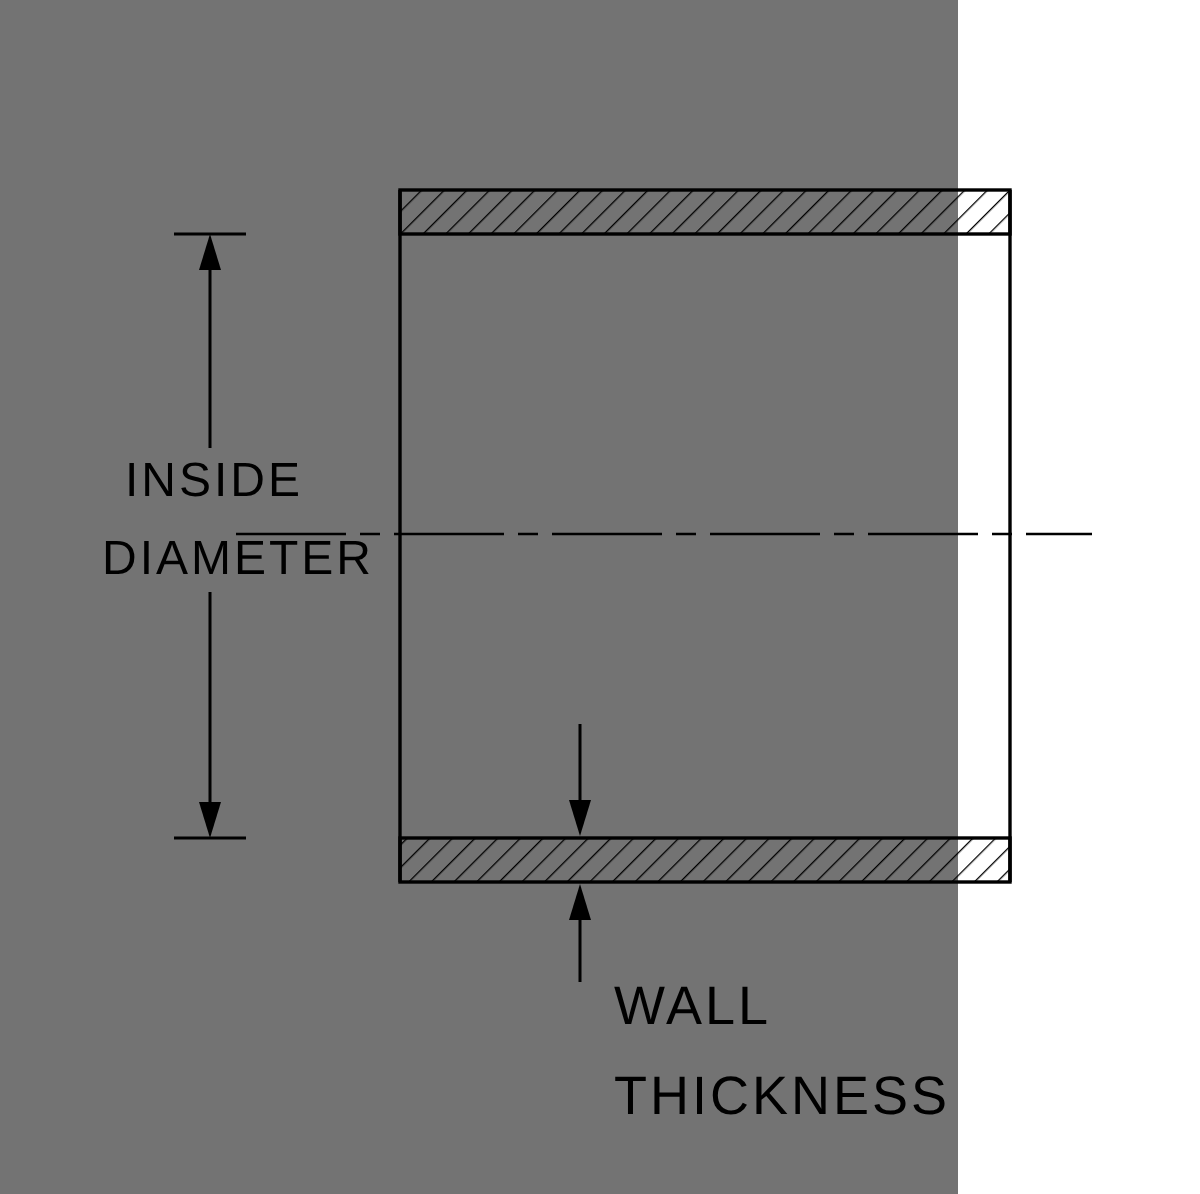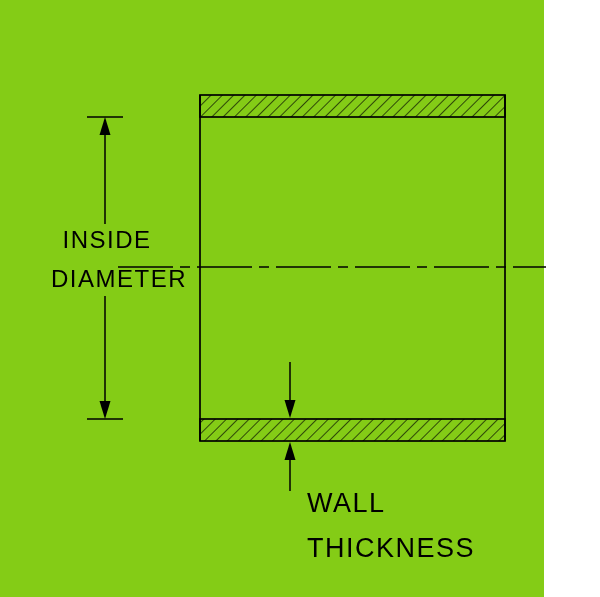--- a/index.html
+++ b/index.html
@@ -1,17 +1,17 @@
 <!DOCTYPE html>
 <html><head>
 <meta charset="utf-8">
 <style>
   html, body { margin: 0; padding: 0; background: #ffffff; }
   body { width: 600px; height: 597px; overflow: hidden; }
-  .canvas { position: relative; width: 544px; height: 597px; background: #84cc16; }
+  .canvas { position: relative; width: 479px; height: 597px; background: #737373; }
   svg { display: block; }
   text { font-family: "Liberation Sans", sans-serif; }
   .dim-label { font-size: 24px; letter-spacing: 1.5px; }
   .wall-label { font-size: 27px; letter-spacing: 1.5px; }
 </style>
 </head>
 <body>
 
 <div class="canvas">
 <svg width="600" height="597" viewBox="0 0 600 597">

